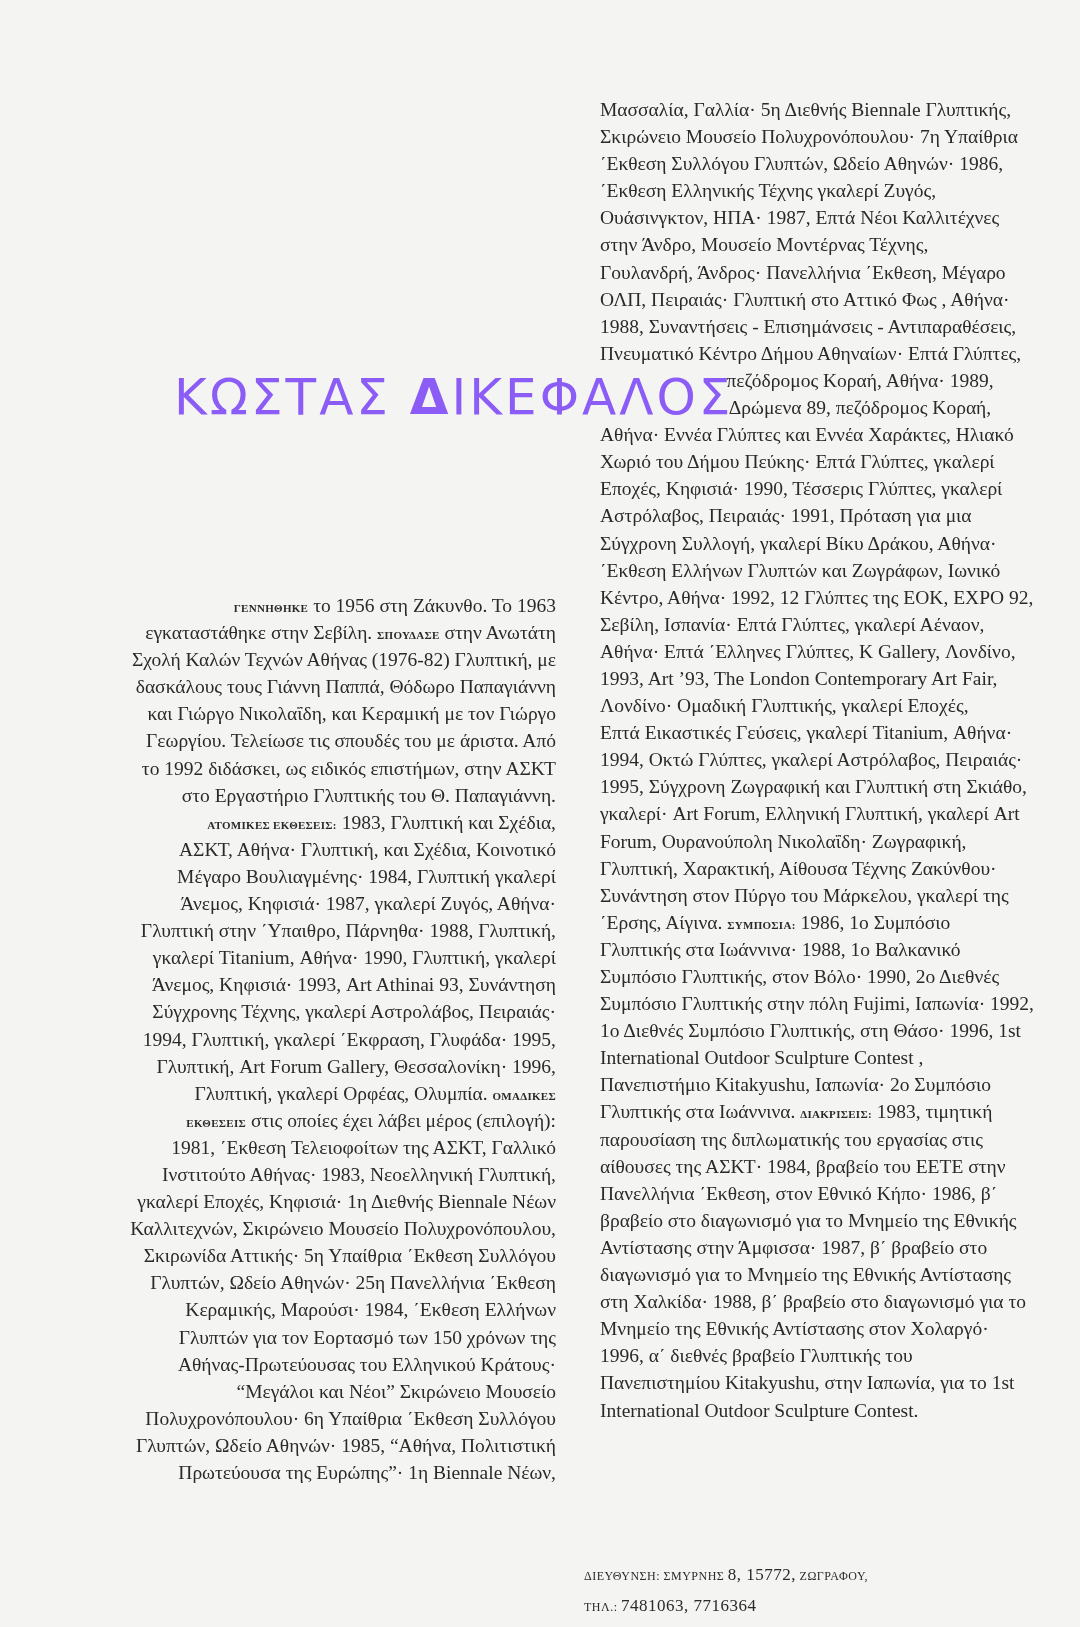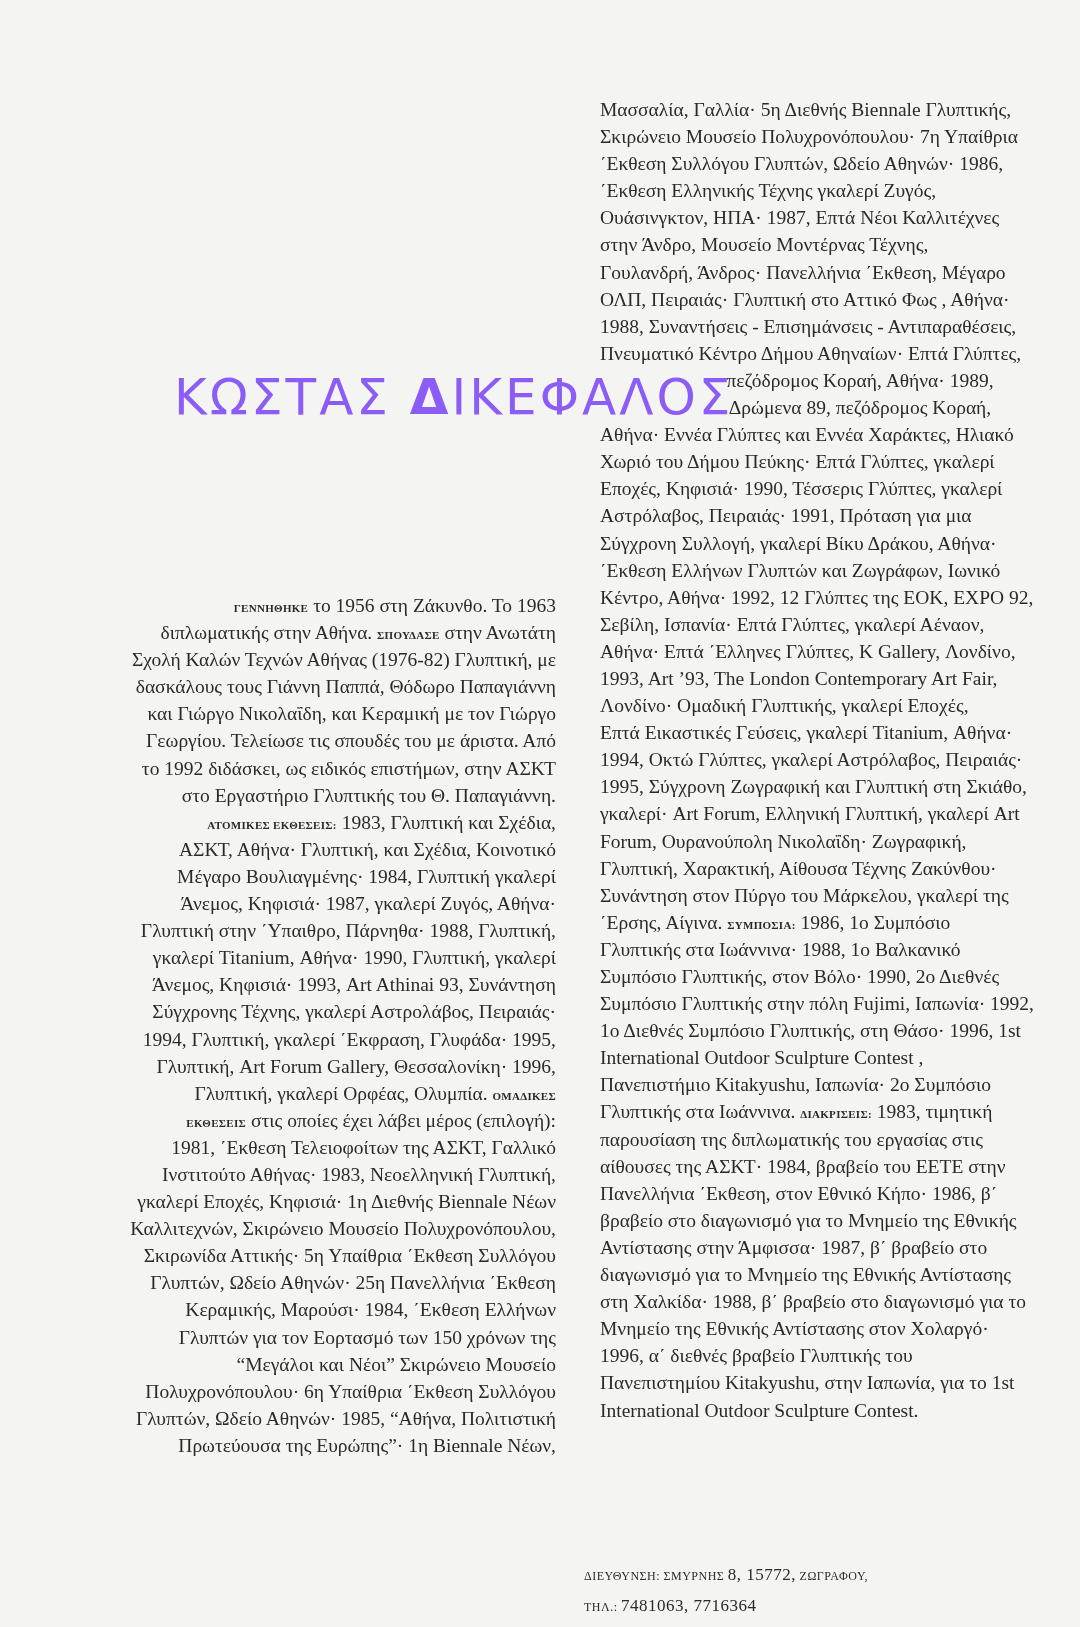--- a/index.html
+++ b/index.html
@@ -115,21 +115,21 @@
     <span class="line">διαγωνισμό για το Μνημείο της Εθνικής Αντίστασης</span>
     <span class="line">στη Χαλκίδα· 1988, β΄ βραβείο στο διαγωνισμό για το</span>
     <span class="line">Μνημείο της Εθνικής Αντίστασης στον Χολαργό·</span>
     <span class="line">1996, α΄ διεθνές βραβείο Γλυπτικής του</span>
     <span class="line">Πανεπιστημίου Kitakyushu, στην Ιαπωνία, για το 1st</span>
     <span class="line">International Outdoor Sculpture Contest.</span>
   </div>
 
   <div class="col col-left">
     <span class="line"><span class="b">ΓΕΝΝΗΘΗΚΕ</span><span> το 1956 στη Ζάκυνθο. Το 1963</span></span>
-    <span class="line"><span>διπλωματικής στην Αθήνα. </span><span class="b">ΣΠΟΥΔΑΣΕ</span><span> στην Ανωτάτη</span></span>
+    <span class="line"><span>εγκαταστάθηκε στην Σεβίλη. </span><span class="b">ΣΠΟΥΔΑΣΕ</span><span> στην Ανωτάτη</span></span>
     <span class="line">Σχολή Καλών Τεχνών Αθήνας (1976-82) Γλυπτική, με</span>
     <span class="line">δασκάλους τους Γιάννη Παππά, Θόδωρο Παπαγιάννη</span>
     <span class="line">και Γιώργο Νικολαΐδη, και Κεραμική με τον Γιώργο</span>
     <span class="line">Γεωργίου. Τελείωσε τις σπουδές του με άριστα. Από</span>
     <span class="line">το 1992 διδάσκει, ως ειδικός επιστήμων, στην ΑΣΚΤ</span>
     <span class="line">στο Εργαστήριο Γλυπτικής του Θ. Παπαγιάννη.</span>
     <span class="line"><span class="b">ΑΤΟΜΙΚΕΣ ΕΚΘΕΣΕΙΣ:</span><span> 1983, Γλυπτική και Σχέδια,</span></span>
     <span class="line">ΑΣΚΤ, Αθήνα· Γλυπτική, και Σχέδια, Κοινοτικό</span>
     <span class="line">Μέγαρο Βουλιαγμένης· 1984, Γλυπτική γκαλερί</span>
     <span class="line">Άνεμος, Κηφισιά· 1987, γκαλερί Ζυγός, Αθήνα·</span>
@@ -142,20 +142,21 @@
     <span class="line"><span>Γλυπτική, γκαλερί Ορφέας, Ολυμπία. </span><span class="b">ΟΜΑΔΙΚΕΣ</span></span>
     <span class="line"><span class="b">ΕΚΘΕΣΕΙΣ</span><span> στις οποίες έχει λάβει μέρος (επιλογή):</span></span>
     <span class="line">1981, ΄Εκθεση Τελειοφοίτων της ΑΣΚΤ, Γαλλικό</span>
     <span class="line">Ινστιτούτο Αθήνας· 1983, Νεοελληνική Γλυπτική,</span>
     <span class="line">γκαλερί Εποχές, Κηφισιά· 1η Διεθνής Biennale Νέων</span>
     <span class="line">Καλλιτεχνών, Σκιρώνειο Μουσείο Πολυχρονόπουλου,</span>
     <span class="line">Σκιρωνίδα Αττικής· 5η Υπαίθρια ΄Εκθεση Συλλόγου</span>
     <span class="line">Γλυπτών, Ωδείο Αθηνών· 25η Πανελλήνια ΄Εκθεση</span>
     <span class="line">Κεραμικής, Μαρούσι· 1984, ΄Εκθεση Ελλήνων</span>
     <span class="line">Γλυπτών για τον Εορτασμό των 150 χρόνων της</span>
+    <span class="line">Αθήνας-Πρωτεύουσας του Ελληνικού Κράτους·</span>
     <span class="line">“Μεγάλοι και Νέοι” Σκιρώνειο Μουσείο</span>
     <span class="line">Πολυχρονόπουλου· 6η Υπαίθρια ΄Εκθεση Συλλόγου</span>
     <span class="line">Γλυπτών, Ωδείο Αθηνών· 1985, “Αθήνα, Πολιτιστική</span>
     <span class="line">Πρωτεύουσα της Ευρώπης”· 1η Biennale Νέων,</span>
   </div>
 
   <div class="footer">
     <div>
       <span>ΔΙΕΥΘΥΝΣΗ: ΣΜΥΡΝΗΣ</span>
       <span class="big">8, 15772,</span>

